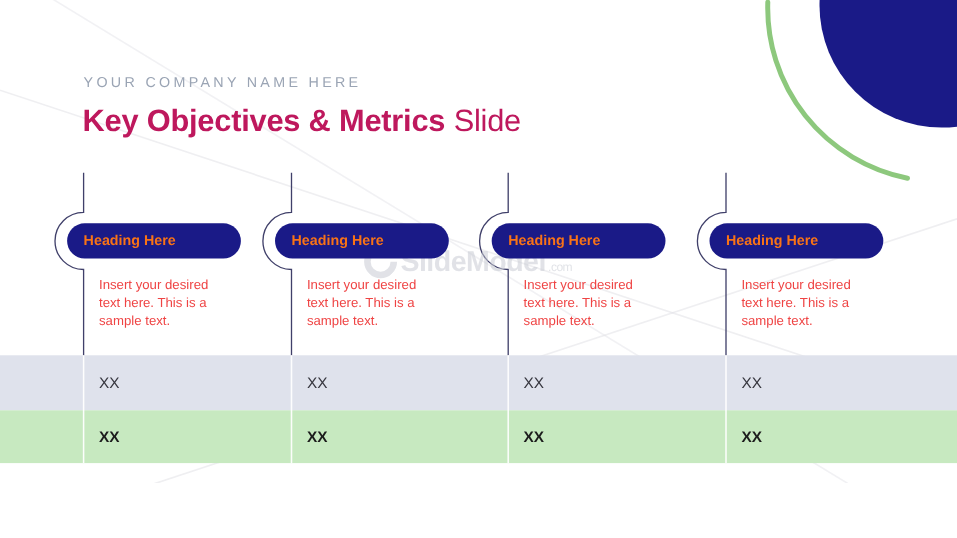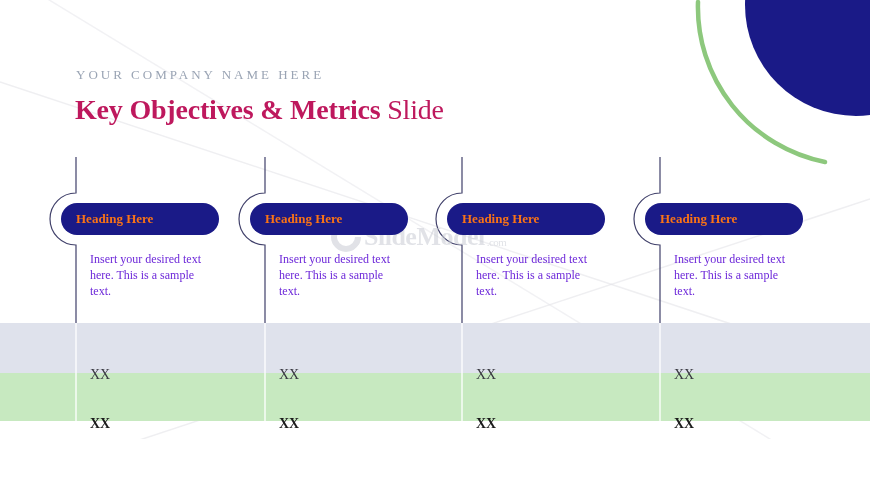--- a/index.html
+++ b/index.html
@@ -1,18 +1,18 @@
 <!DOCTYPE html>
 <html><head>
 <meta charset="utf-8">
 <style>
   html,body{margin:0;padding:0;background:#ffffff;}
   .slide{
     position:relative;width:870px;height:439px;overflow:hidden;
-    background:#ffffff;font-family:Liberation Serif, serif;
+    background:#ffffff;font-family:Liberation Sans, sans-serif;
   }
   .abs{position:absolute;}
   svg.layer{position:absolute;left:0;top:0;width:870px;height:489px;pointer-events:none;}
 
   
   .company{
     position:absolute;left:76px;top:67px;font-size:13px;letter-spacing:3px;
     color:#9aa4b4;font-weight:400;
   }
   .title{
@@ -34,24 +34,24 @@
 
   
   .pill{
     position:absolute;top:203px;width:158px;height:32px;border-radius:16px;
     background:#1a1a87;color:#f97316;font-size:13px;font-weight:700;
     line-height:32px;padding-left:15px;box-sizing:border-box;white-space:nowrap;
   }
   
   .body-text{
     position:absolute;top:251px;width:118px;font-size:12px;line-height:16px;
-    color:#6d28d9;
+    color:#ef4444;
   }
   
-  .xx{position:absolute;font-size:14px;white-space:nowrap;margin-top:27px;}
+  .xx{position:absolute;font-size:14px;white-space:nowrap;}
   .xx-gray{top:340px;color:#383840;font-weight:400;}
   .xx-green{top:389px;color:#1c1c1c;font-weight:700;}
 
   
   .watermark{
     position:absolute;left:331px;top:222px;display:flex;align-items:center;
     color:#c9ccd4;opacity:0.55;font-weight:700;font-size:26px;z-index:3;
     letter-spacing:-0.5px;white-space:nowrap;
   }
   .wm-ring{

